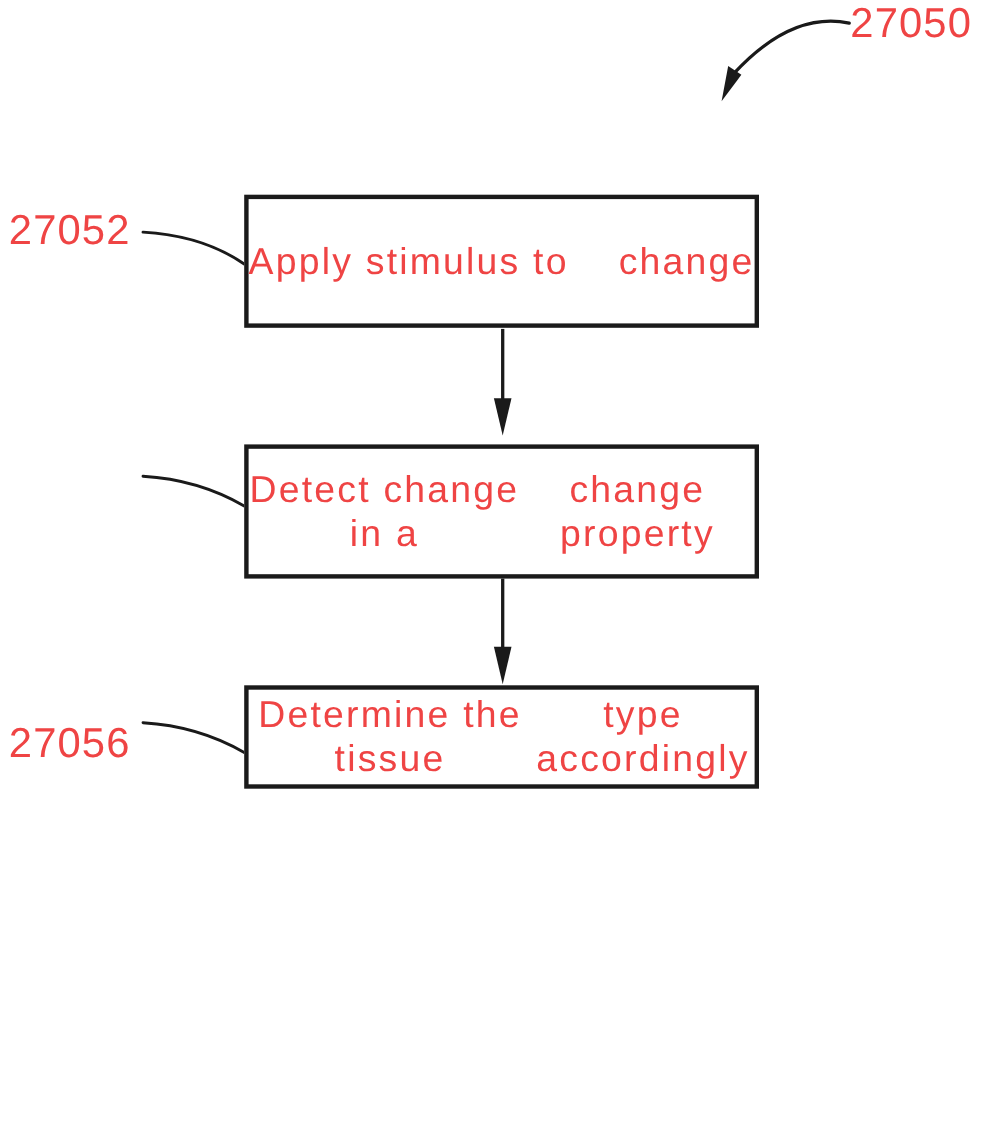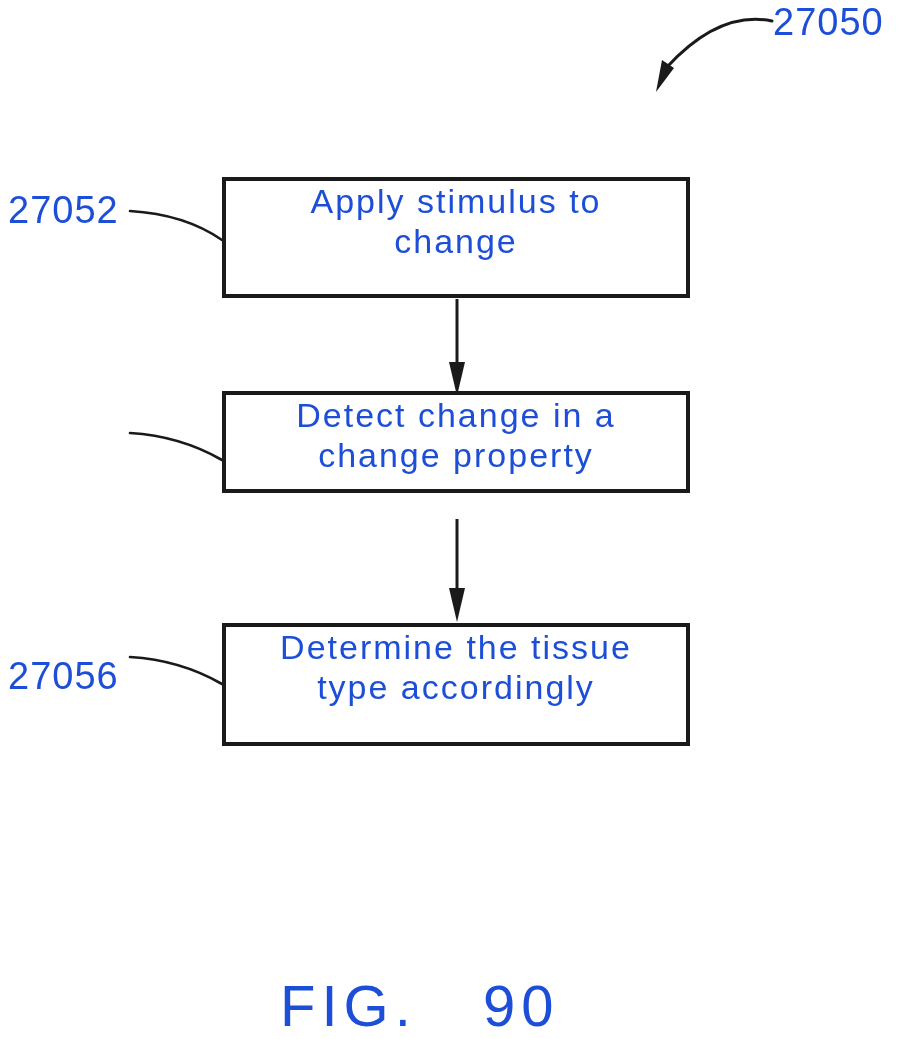--- a/index.html
+++ b/index.html
@@ -3,46 +3,46 @@
 <meta charset="utf-8">
 <style>
   html, body { margin: 0; padding: 0; background: #ffffff; }
   .canvas {
     position: relative;
     width: 898px;
     height: 1039px;
     background: #ffffff;
     overflow: hidden;
     font-family: "Liberation Sans", "DejaVu Sans", sans-serif;
-    color: #1d4ed8;
+    color: #ef4444;
   }
   .linework {
     position: absolute;
     left: 0; top: 0;
     width: 898px; height: 1039px;
   }
   .flow-box {
     position: absolute;
     left: 222px;
     width: 468px;
     box-sizing: border-box;
     border: 4px solid #1a1a1a;
     display: flex;
-    flex-direction: column;
+    flex-direction: row;
     align-items: center;
-    justify-content: flex-start;
+    justify-content: space-between;
     text-align: center;
     font-size: 34px;
     letter-spacing: 2px;
     line-height: 40px;
     background: #ffffff;
   }
   .box-1 { top: 177px; height: 121px; }
-  .box-2 { top: 391px; height: 102px; }
-  .box-3 { top: 623px; height: 123px; }
+  .box-2 { top: 404px; height: 122px; }
+  .box-3 { top: 623px; height: 94px; }
   .ref-label {
     position: absolute;
     font-size: 38px;
     line-height: 38px;
     letter-spacing: 1px;
     white-space: nowrap;
   }
   .ref-top { left: 773px; top: 3px; }
   .ref-1 { left: 8px;  top: 191px; text-align: right; }
   .ref-2 { left: 8px;  top: 413px; }
@@ -90,15 +90,14 @@
   </div>
   <div class="flow-box box-2">
     <span>Detect change in a</span>
     <span>change property</span>
   </div>
   <div class="flow-box box-3">
     <span>Determine the tissue</span>
     <span>type accordingly</span>
   </div>
 
-  <div class="fig-caption">FIG. 90</div>
 
 </div>
 
 </body></html>

